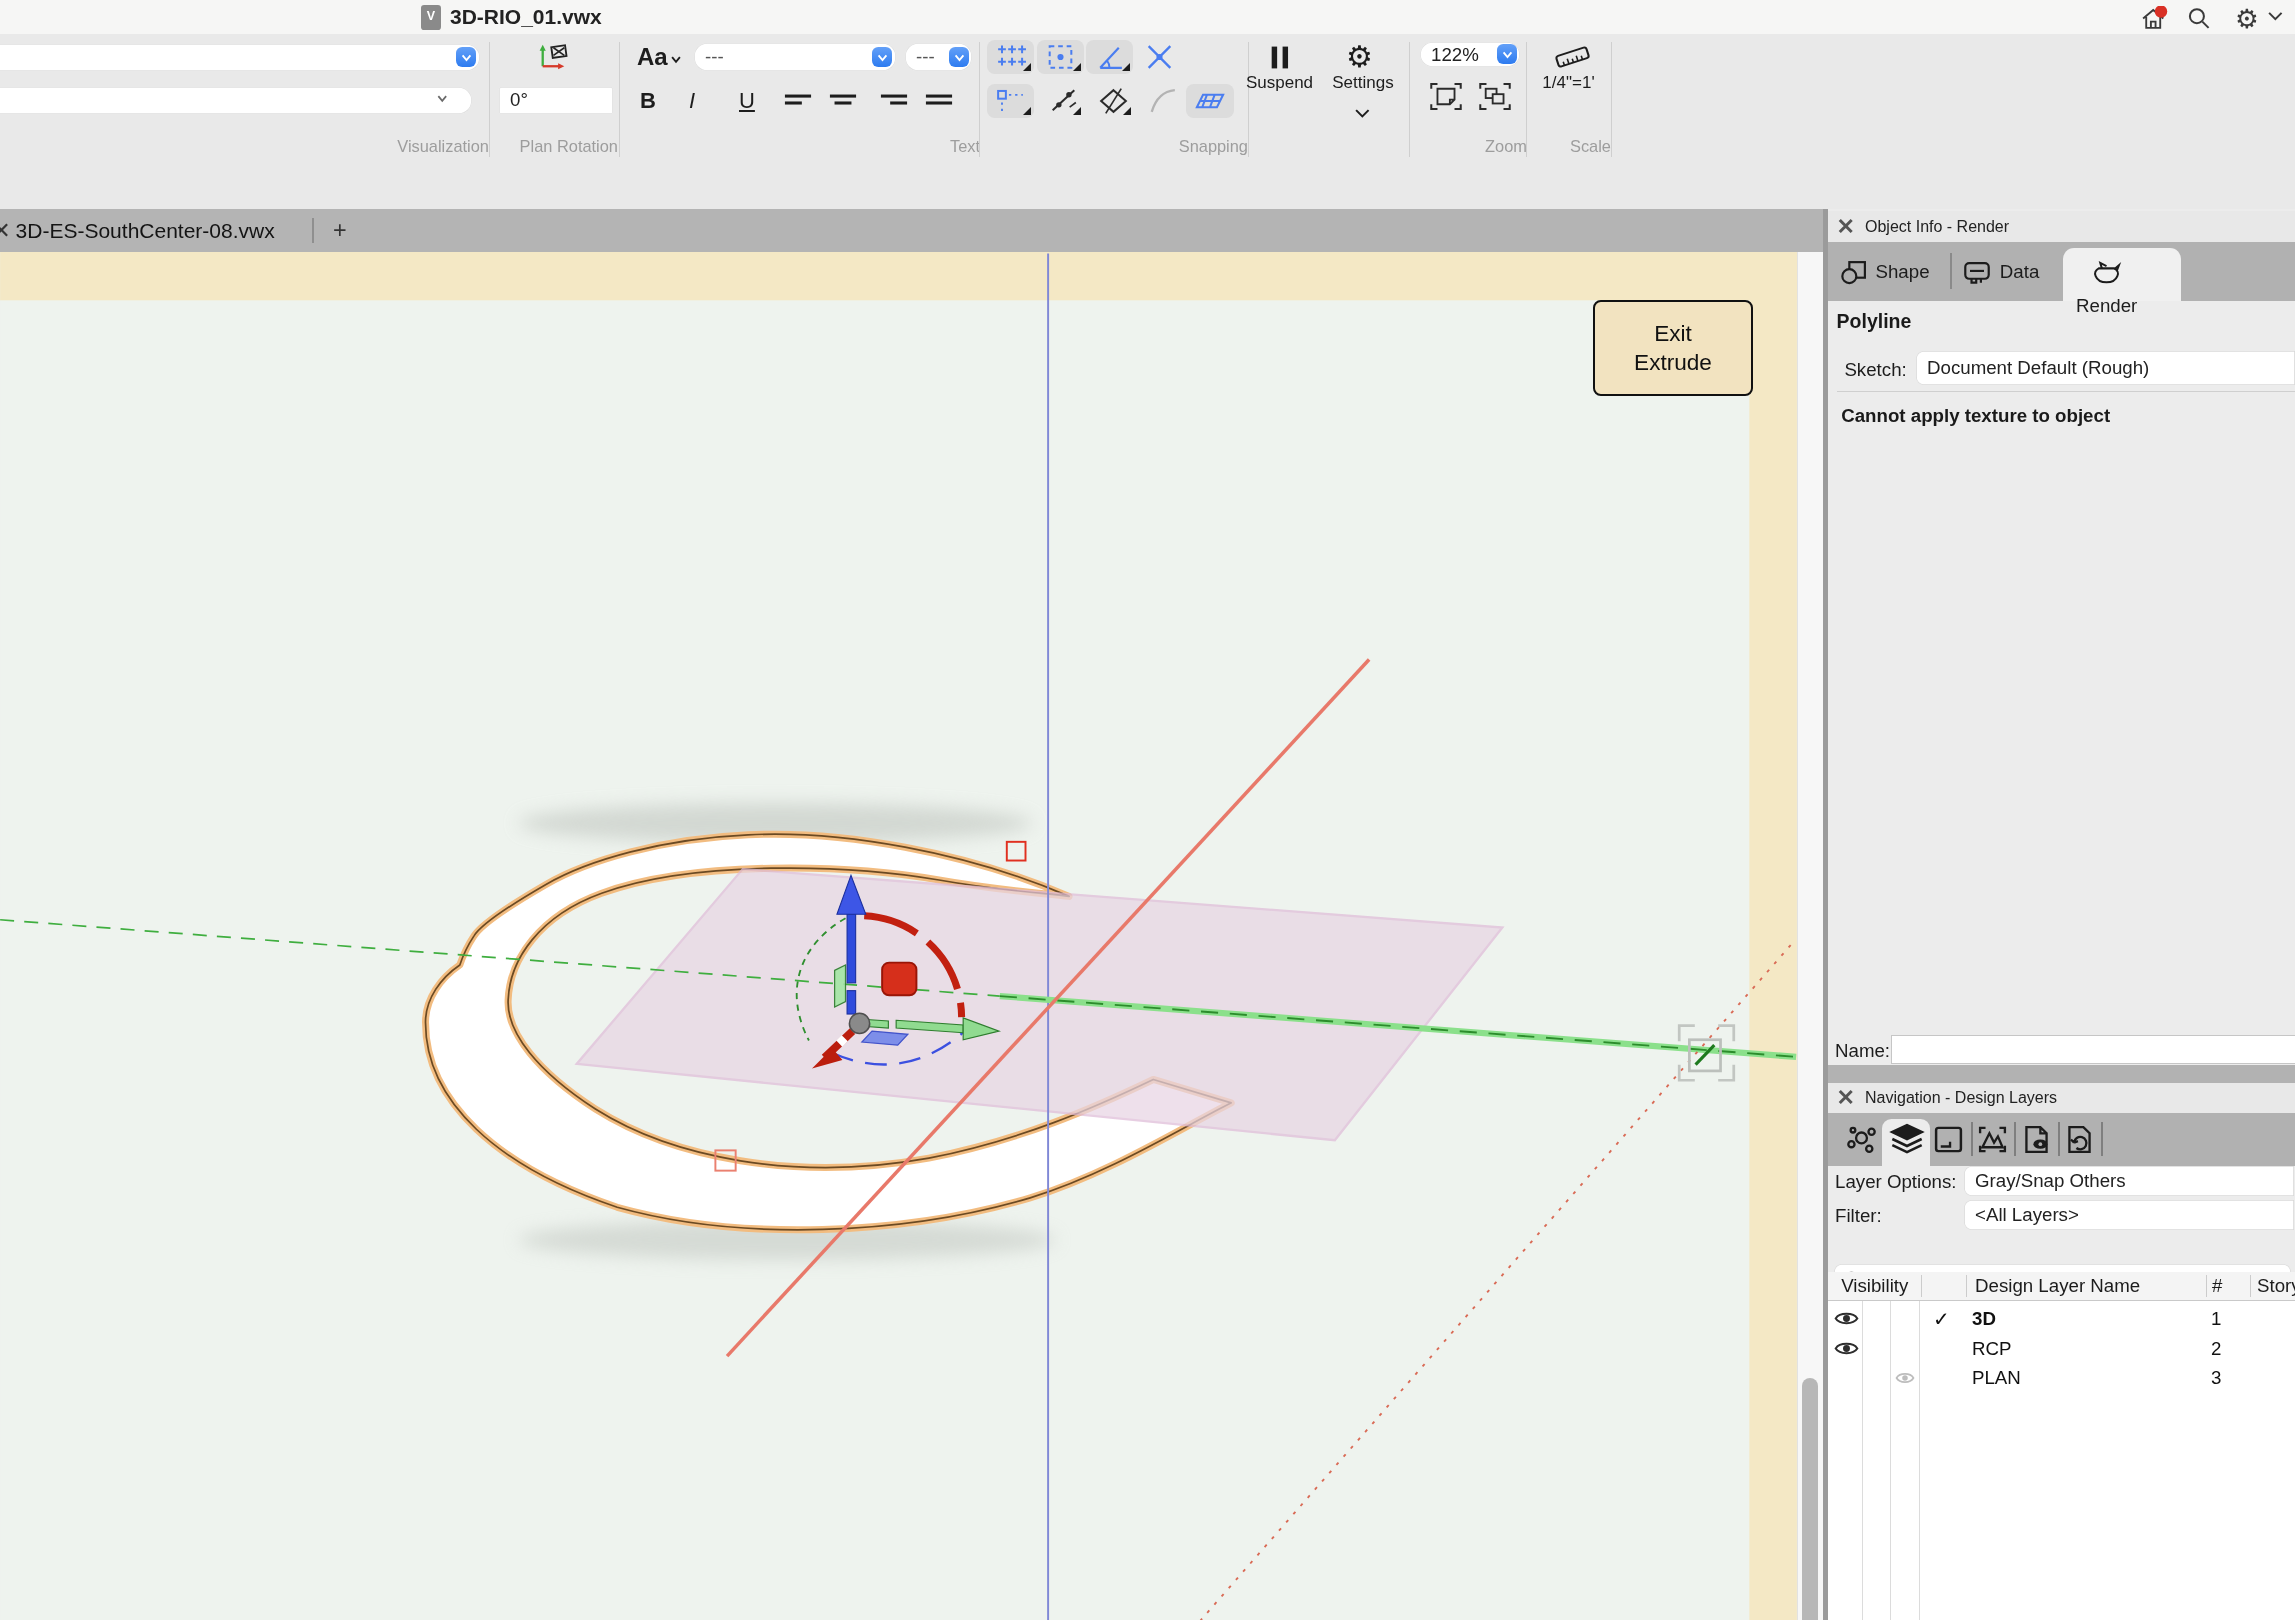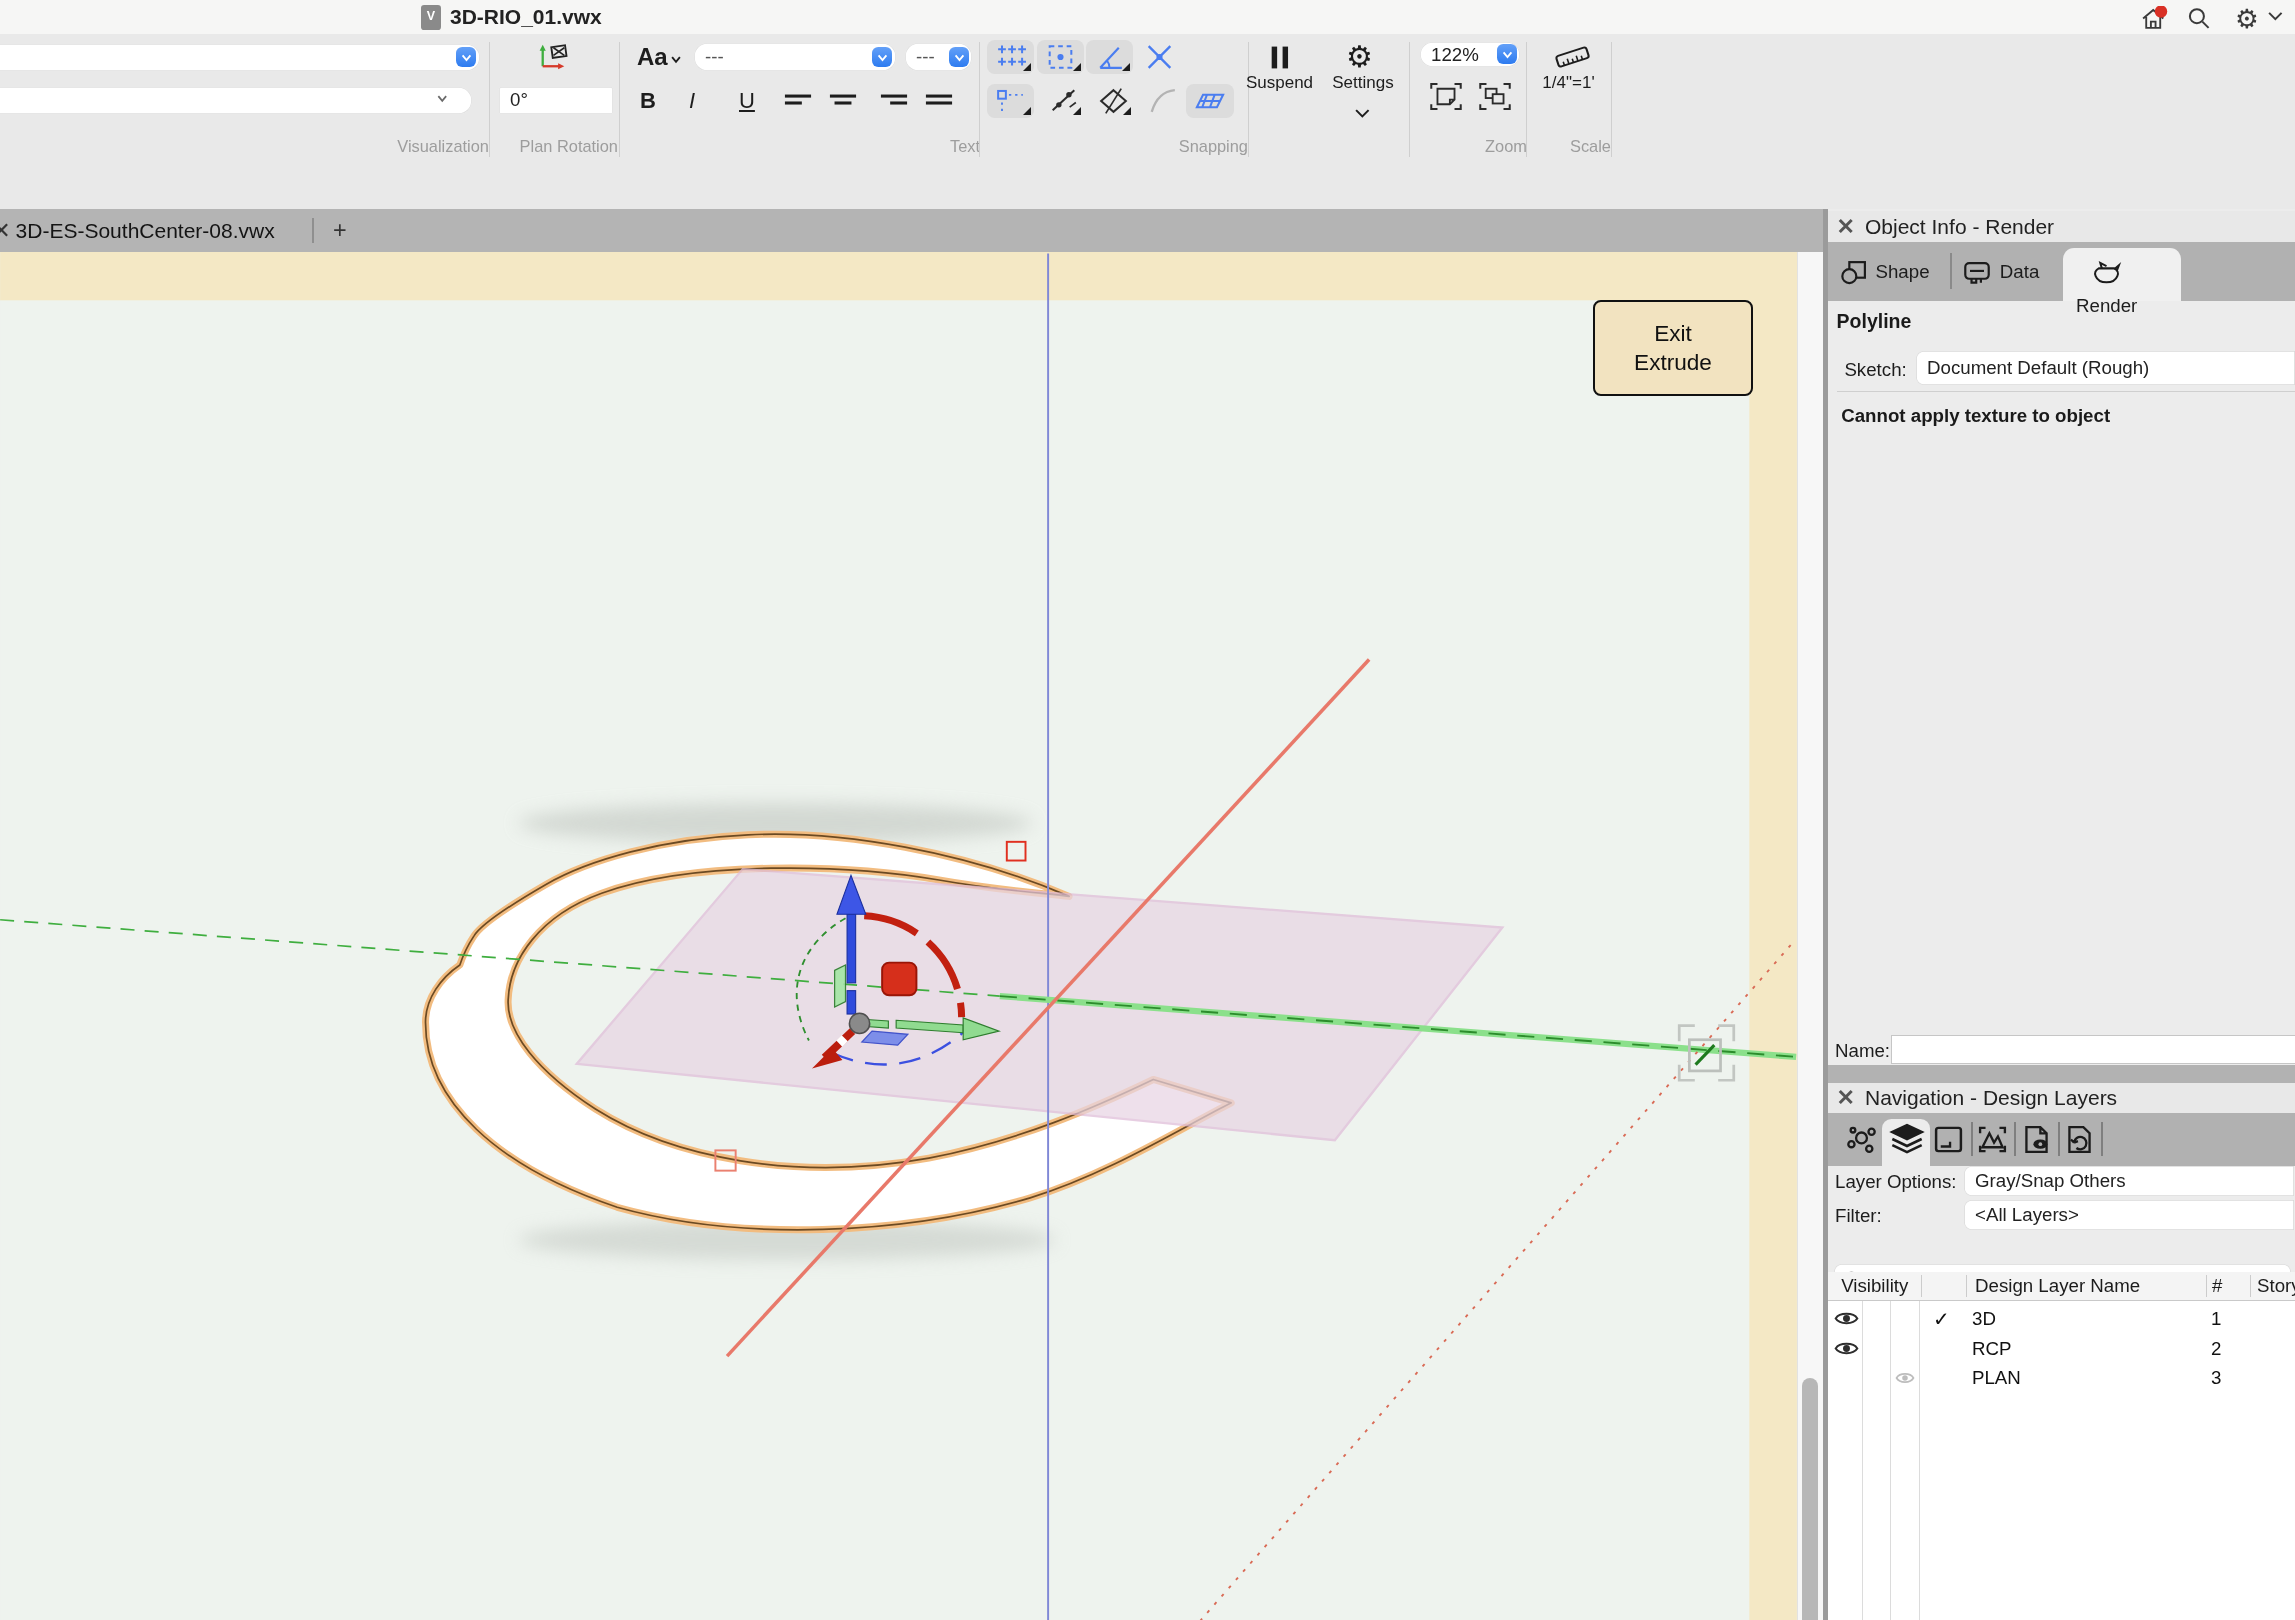--- a/index.html
+++ b/index.html
@@ -31,21 +31,21 @@
   .tab-plus{font-size:23.4px;color:#333;line-height:43px;}
   
   .canvas-wrap{left:0;top:252px;width:1797px;height:1158px;}
   .exit-btn{left:1593px;top:48px;width:156px;height:92px;background:#f2e3c0;border:2.3px solid #111;border-radius:7.8px;text-align:center;font-size:22.6px;color:#111;display:flex;flex-direction:column;justify-content:center;line-height:29px;}
   
   .vscroll{left:1797px;top:252px;width:26.5px;height:1369px;background:#f7f7f7;border-left:0.8px solid #e2e2e2;}
   .vthumb{left:3.9px;top:1126px;width:16.4px;height:249px;background:#b7b7b7;border-radius:8.6px 8.6px 0 0;}
   
   .panel{left:1823px;top:209px;width:472px;height:1412px;background:#ececec;border-left:5.5px solid #9b9b9b;box-sizing:border-box;}
   .p-row-head{left:0;width:467px;height:31px;background:#e8e8e8;border-bottom:0.8px solid #c9c9c9;}
-  .p-title{font-size:21px;color:#222;line-height:31px;}
+  .p-title{font-size:16px;color:#222;line-height:31px;}
   .p-close{font-size:22px;color:#555;line-height:31px;font-weight:bold;}
   .tabstrip{left:0;width:467px;background:#b1b1b1;padding-left:10px;}
   .oi-tab-label{font-size:18.7px;color:#1c1c1c;line-height:26.5px;}
   .render-tab{background:#f0f0f0;border-radius:11px 11px 0 0;}
   .bold-lab{font-size:19.5px;font-weight:bold;color:#1a1a1a;}
   .p-lab{font-size:18.7px;color:#1c1c1c;}
   .p-field{background:#fff;border-radius:7.8px 0 0 7.8px;box-shadow:0 0 0 0.8px #d9d9d9 inset;}
   .p-field .fld-text{line-height:34px;}
   .nav-strip{background:#b1b1b1;}
   .nav-sep{width:1.6px;height:34px;background:#7f7f7f;top:9.4px;}
@@ -543,21 +543,21 @@
       <div class="abs" style="left:34px;top:0;width:0.8px;height:320px;background:#dcdcdc;"></div>
       <div class="abs" style="left:62px;top:0;width:0.8px;height:320px;background:#dcdcdc;"></div>
       <div class="abs" style="left:91px;top:0;width:0.8px;height:320px;background:#dcdcdc;"></div>
 
       <div class="abs" style="left:0;top:3.1px;width:467px;height:30px;">
         <svg class="abs" style="left:6.2px;top:6.2px;" width="25" height="17" viewBox="0 0 32 22">
             <path d="M2 11 C7 3 25 3 30 11 C25 19 7 19 2 11 Z" fill="none" stroke="#2d2d2d" stroke-width="2.6"></path>
             <circle cx="16" cy="11" r="4.5" fill="#2d2d2d"></circle>
           </svg>
         <span class="abs cell-lab" style="left:105px;font-size:20px;">✓</span>
-        <span class="abs cell-lab" style="left:144px;font-weight:normal;">3D</span>
+        <span class="abs cell-lab" style="left:144px;font-weight:bold;">3D</span>
         <span class="abs cell-lab" style="left:383px;">1</span>
       </div>
 
       <div class="abs" style="left:0;top:33px;width:404px;height:30px;">
         <svg class="abs" style="left:6.2px;top:6.2px;" width="25" height="17" viewBox="0 0 32 22">
             <path d="M2 11 C7 3 25 3 30 11 C25 19 7 19 2 11 Z" fill="none" stroke="#2d2d2d" stroke-width="2.6"></path>
             <circle cx="16" cy="11" r="4.5" fill="#2d2d2d"></circle>
           </svg>
         <span class="abs cell-lab" style="left:144px;">RCP</span>
         <span class="abs cell-lab" style="left:383px;">2</span>

